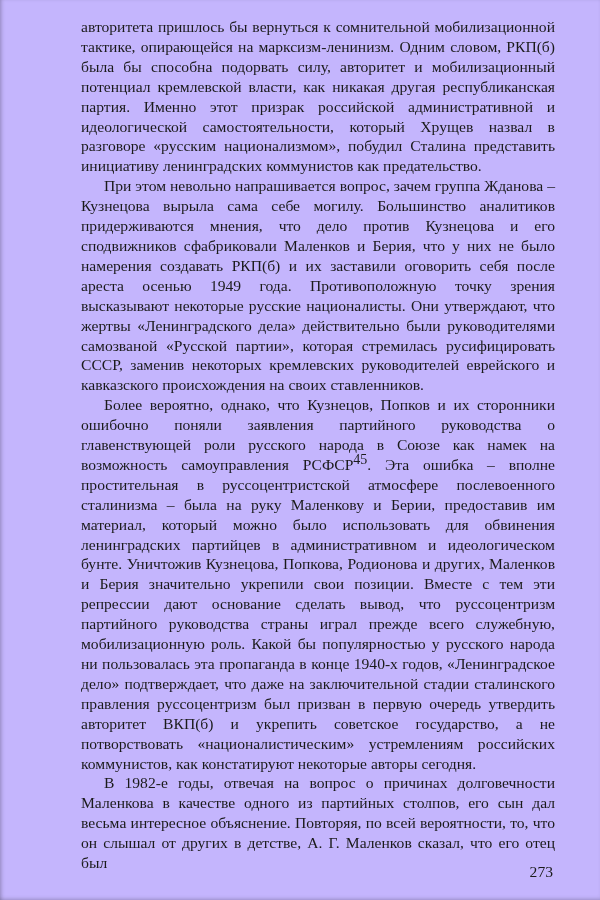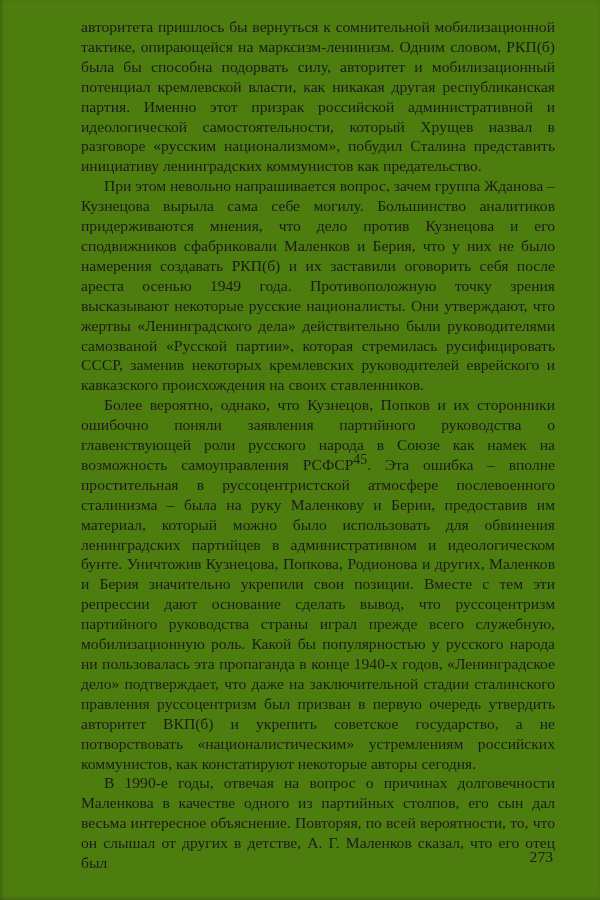--- a/index.html
+++ b/index.html
@@ -6,21 +6,21 @@
     margin: 0;
     padding: 0;
     background: #e9e9e7;
     font-family: "Liberation Serif", "DejaVu Serif", serif;
   }
   .page {
     position: relative;
     width: 600px;
     height: 900px;
     margin: 0 auto;
-    background: #4d7c0f;
+    background: #c4b5fd;
     box-shadow: inset 3px 0 4px -2px rgba(0,0,0,0.25), inset 0 -3px 4px -2px rgba(0,0,0,0.18);
     overflow: hidden;
     box-sizing: border-box;
   }
   .text-block {
     position: absolute;
     top: 17px;
     left: 81px;
     width: 474px;
     color: #1b1b1b;
@@ -38,29 +38,29 @@
     text-indent: 0;
   }
   sup.footnote {
     font-size: 14px;
     line-height: 0;
     vertical-align: super;
   }
   .page-number {
     position: absolute;
     right: 47px;
-    bottom: 34px;
+    bottom: 19px;
     font-size: 15.6px;
     color: #1b1b1b;
   }
 </style>
 </head>
 <body>
 
 <div class="page">
   <div class="text-block">
     <p class="no-indent">авторитета пришлось бы вернуться к сомнительной мобилизационной тактике, опирающейся на марксизм-ленинизм. Одним словом, РКП(б) была бы способна подорвать силу, авторитет и мобилизационный потенциал кремлевской власти, как никакая другая республиканская партия. Именно этот призрак российской административной и идеологической самостоятельности, который Хрущев назвал в разговоре «русским национализмом», побудил Сталина представить инициативу ленинградских коммунистов как предательство.</p>
     <p>При этом невольно напрашивается вопрос, зачем группа Жданова – Кузнецова вырыла сама себе могилу. Большинство аналитиков придерживаются мнения, что дело против Кузнецова и его сподвижников сфабриковали Маленков и Берия, что у них не было намерения создавать РКП(б) и их заставили оговорить себя после ареста осенью 1949 года. Противоположную точку зрения высказывают некоторые русские националисты. Они утверждают, что жертвы «Ленинградского дела» действительно были руководителями самозваной «Русской партии», которая стремилась русифицировать СССР, заменив некоторых кремлевских руководителей еврейского и кавказского происхождения на своих ставленников.</p>
     <p><span>Более вероятно, однако, что Кузнецов, Попков и их сторонники ошибочно поняли заявления партийного руководства о главенствующей роли русского народа в Союзе как намек на возможность самоуправления РСФСР</span><sup class="footnote">45</sup><span>. Эта ошибка – вполне простительная в руссоцентристской атмосфере послевоенного сталинизма – была на руку Маленкову и Берии, предоставив им материал, который можно было использовать для обвинения ленинградских партийцев в административном и идеологическом бунте. Уничтожив Кузнецова, Попкова, Родионова и других, Маленков и Берия значительно укрепили свои позиции. Вместе с тем эти репрессии дают основание сделать вывод, что руссоцентризм партийного руководства страны играл прежде всего служебную, мобилизационную роль. Какой бы популярностью у русского народа ни пользовалась эта пропаганда в конце 1940-х годов, «Ленинградское дело» подтверждает, что даже на заключительной стадии сталинского правления руссоцентризм был призван в первую очередь утвердить авторитет ВКП(б) и укрепить советское государство, а не потворствовать «националистическим» устремлениям российских коммунистов, как констатируют некоторые авторы сегодня.</span></p>
-    <p>В 1990-е годы, отвечая на вопрос о причинах долговечности Маленкова в качестве одного из партийных столпов, его сын дал весьма интересное объяснение. Повторяя, по всей вероятности, то, что он слышал от других в детстве, А. Г. Маленков сказал, что его отец был</p>
+    <p>В 1982-е годы, отвечая на вопрос о причинах долговечности Маленкова в качестве одного из партийных столпов, его сын дал весьма интересное объяснение. Повторяя, по всей вероятности, то, что он слышал от других в детстве, А. Г. Маленков сказал, что его отец был</p>
   </div>
   <div class="page-number">273</div>
 </div>
 
 </body></html>

